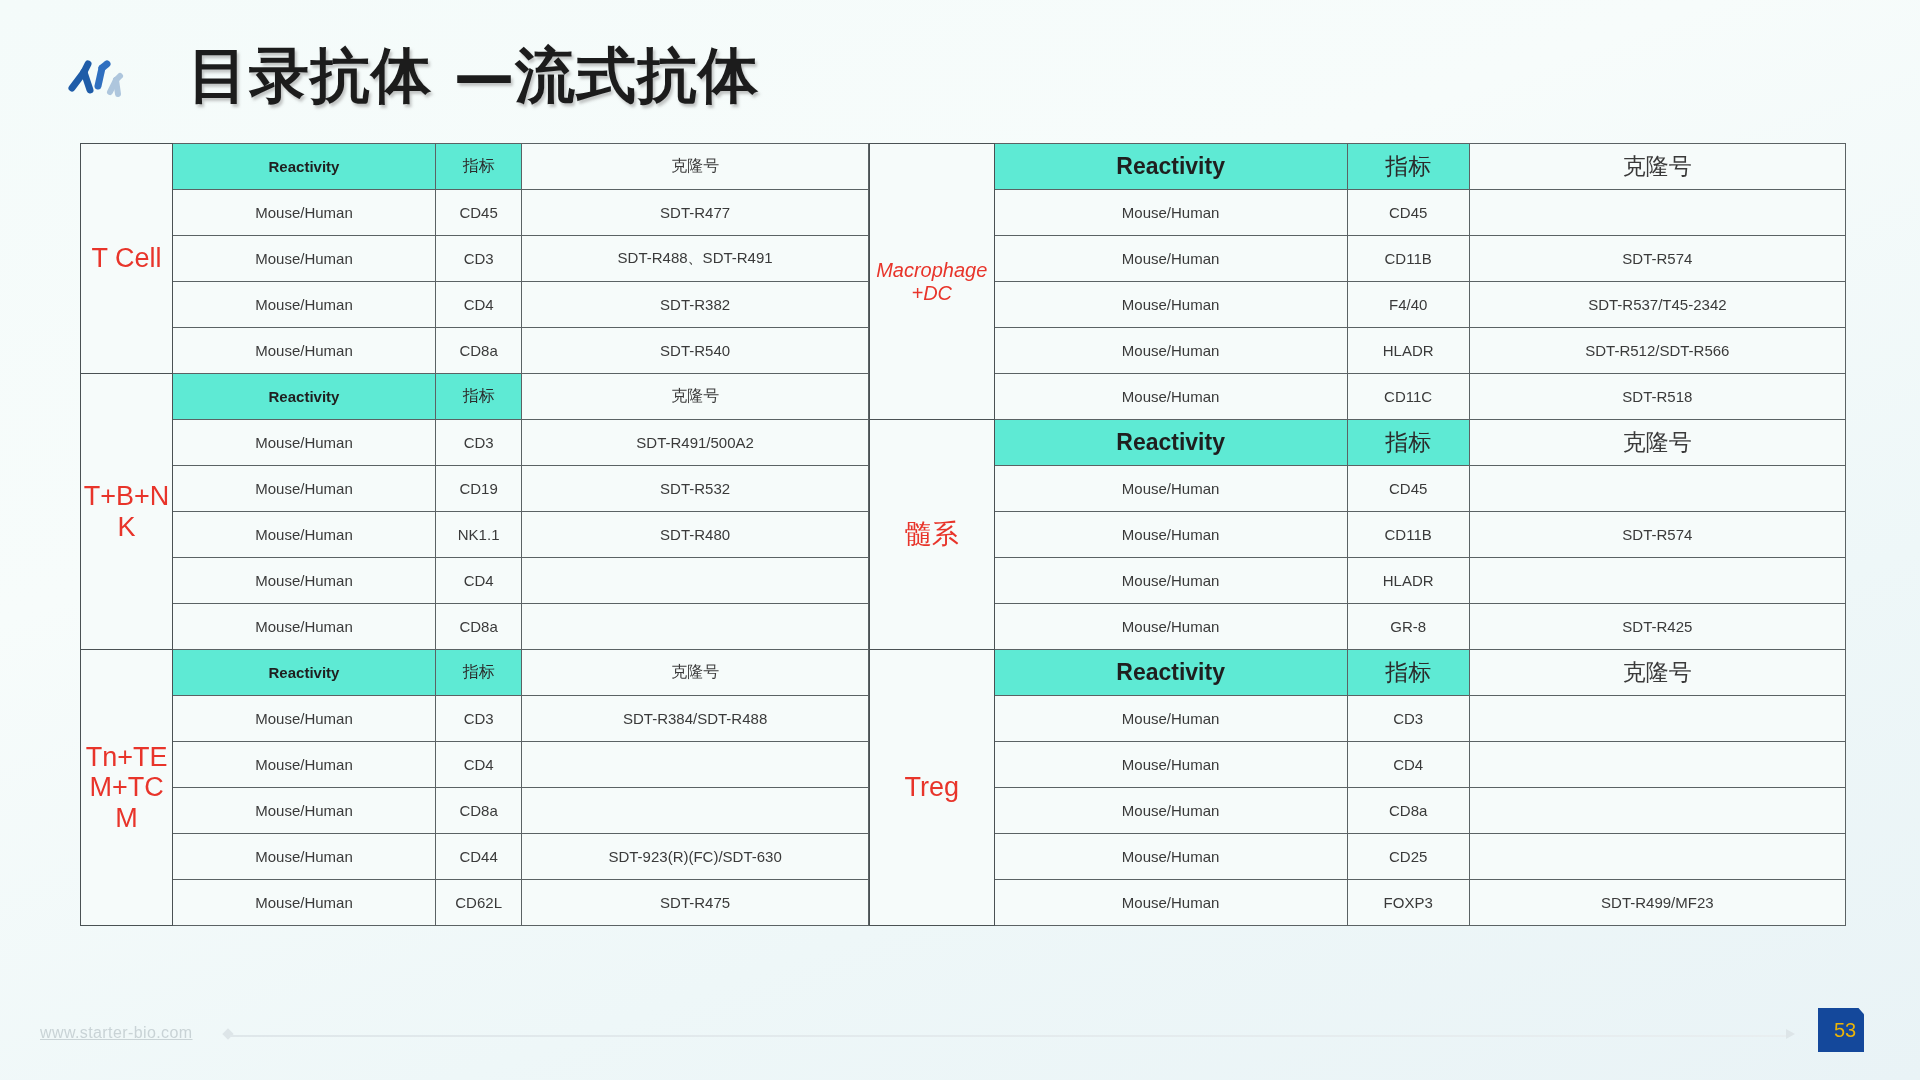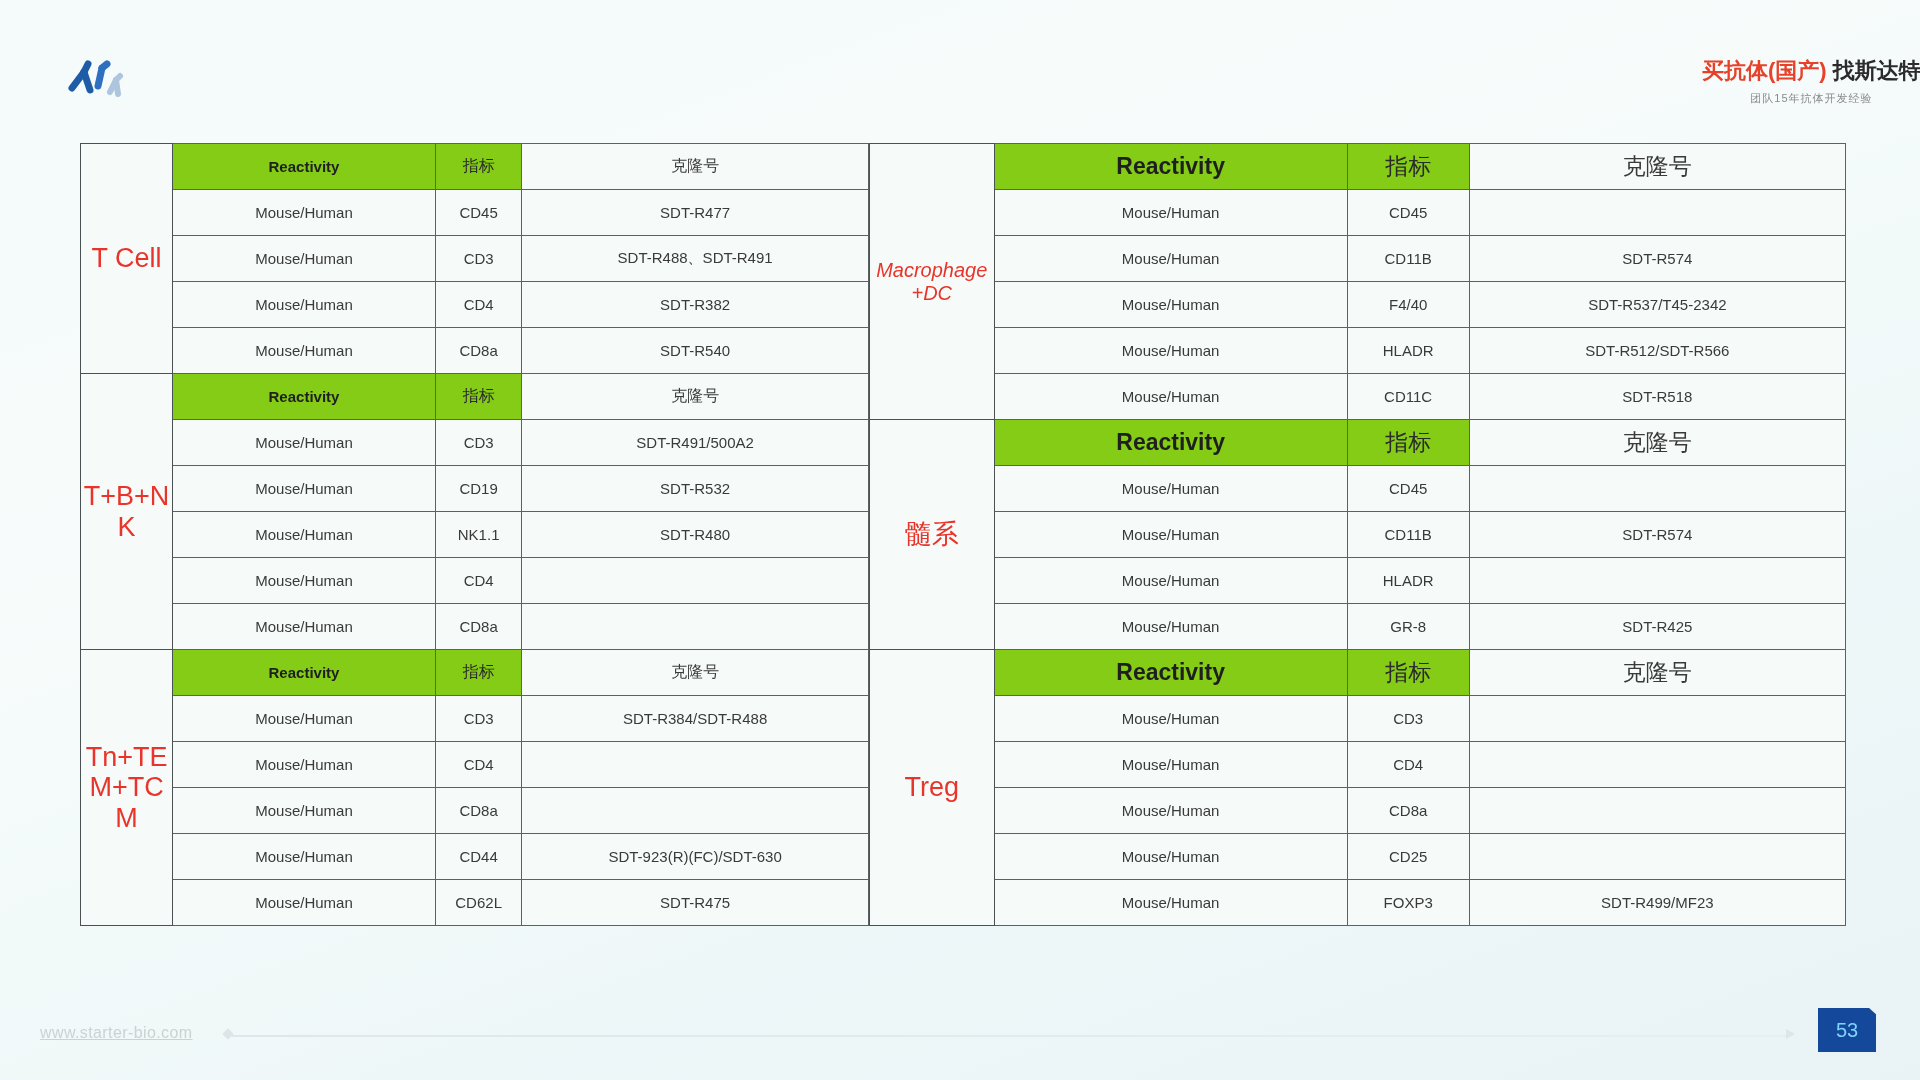--- a/index.html
+++ b/index.html
@@ -41,21 +41,21 @@
     background:#f6fbfa;
     font-size:15px;color:#3a3a3a;
     text-align:center;vertical-align:middle;
     height:45px;padding:0 2px;
   }
   td.cat{
     color:#e8342a;font-size:27px;line-height:1.12;
     background:#f6fbfa;border:1px solid #4a5153;
     padding:0 1px;word-break:break-all;
   }
-  td.hdr{background:#84cc16;font-weight:bold;color:#1f1f1f;}
+  td.hdr{background:#5eead4;font-weight:bold;color:#1f1f1f;}
   td.hdr.cn{font-weight:normal;color:#2b2b2b;font-family:Liberation Mono, monospace;}
   
   .tbl-left td.c-cat{width:90px;text-align:center;}
   .tbl-left td.c-react{width:260px;}
   .tbl-left td.c-idx{width:82px;}
   .tbl-left td.c-clone{width:345px;}
   
   .tbl-right td.c-cat{width:123px;}
   .tbl-right td.c-react{width:351px;}
   .tbl-right td.c-idx{width:118px;}
@@ -68,53 +68,47 @@
 
   
   .footer{position:absolute;left:0;top:1010px;width:1920px;height:60px;}
   .foot-url{position:absolute;left:40px;top:14px;font-size:16px;color:#c9d3d6;letter-spacing:.4px;text-decoration:underline;}
   .foot-line{position:absolute;left:230px;top:25px;width:1560px;height:2px;
     background:linear-gradient(90deg,#dfe7ea,#e8eef0);}
   .foot-dot{position:absolute;left:224px;top:20px;width:8px;height:8px;
     transform:rotate(45deg);background:#dde5e8;}
   .foot-arrow{position:absolute;left:1786px;top:19px;width:0;height:0;
     border-top:5px solid transparent;border-bottom:5px solid transparent;border-left:9px solid #dde5e8;}
-  .pagebox{position:absolute;left:1818px;top:1008px;width:58px;height:44px;
-    background:#14489b;color:#7dd3fc;font-size:20px;
+  .pagebox{position:absolute;left:1818px;top:1008px;width:38px;height:44px;
+    background:#14489b;color:#eab308;font-size:20px;
     display:flex;align-items:center;justify-content:center;
     clip-path:polygon(0 0,88% 0,100% 14%,100% 100%,0 100%);
-    box-shadow:0 2px 4px rgba(0,0,0,.18);}
+    box-shadow:0 2px 4px rgba(0,0,0,.18);padding-left:8px;}
 </style>
 </head>
 <body>
 
 <div class="header">
 
   <svg class="ab-icon" viewBox="0 0 70 56">
     <g stroke-linecap="round">
       <line x1="14" y1="36" x2="26" y2="20" stroke="#1f5ca8" stroke-width="7"></line>
       <line x1="30" y1="12" x2="26" y2="20" stroke="#1f5ca8" stroke-width="7"></line>
       <line x1="26" y1="20" x2="32" y2="38" stroke="#1f5ca8" stroke-width="7"></line>
       <line x1="40" y1="34" x2="44" y2="16" stroke="#2f6fc0" stroke-width="7"></line>
       <line x1="49" y1="12" x2="44" y2="16" stroke="#2f6fc0" stroke-width="7"></line>
       <line x1="52" y1="40" x2="58" y2="28" stroke="#aec6dd" stroke-width="6"></line>
       <line x1="62" y1="24" x2="58" y2="28" stroke="#aec6dd" stroke-width="6"></line>
       <line x1="58" y1="28" x2="60" y2="42" stroke="#aec6dd" stroke-width="6"></line>
     </g>
   </svg>
 
-
-
-  <div class="slogan">
-    <div class="slogan-main">
-      <span class="red">买抗体(国产)</span>
-      <span class="dark">找斯达特</span>
-    </div>
-    <div class="slogan-sub">团队15年抗体开发经验</div>
-  </div>
+  <div class="title">目录抗体 —流式抗体</div>
+
+
 </div>
 
 <div class="tables">
   <table class="tbl-left">
     <tbody id="left-body">
         <tr>
           <td class="cat c-cat" rowspan="5">T Cell</td>
           <td class="hdr c-react">Reactivity</td>
           <td class="hdr cn c-idx">指标</td>
           <td class="c-clone" style="font-size: 16px;">克隆号</td>

